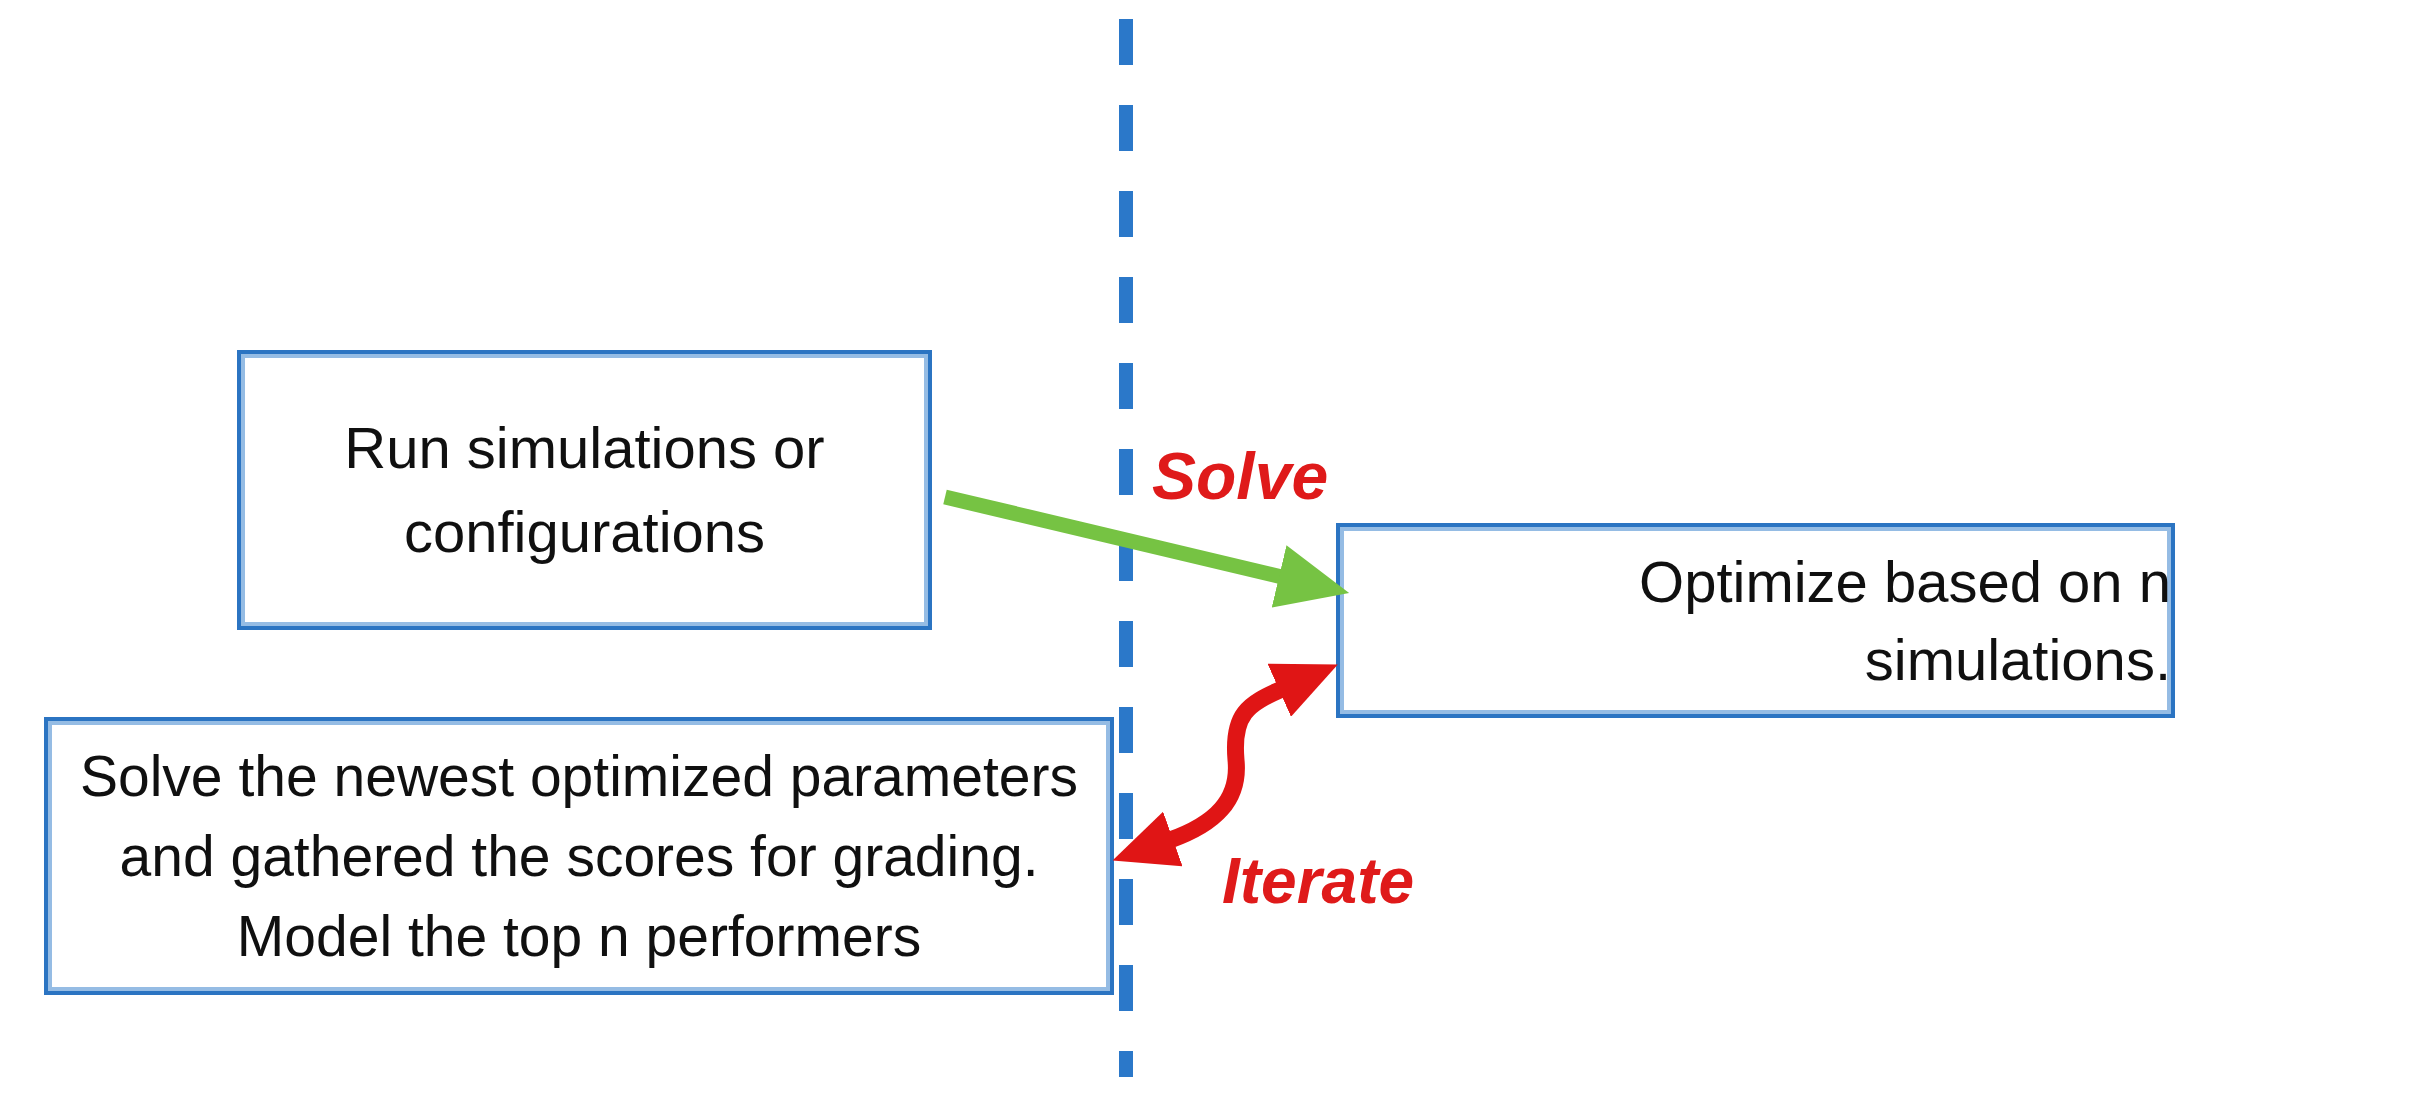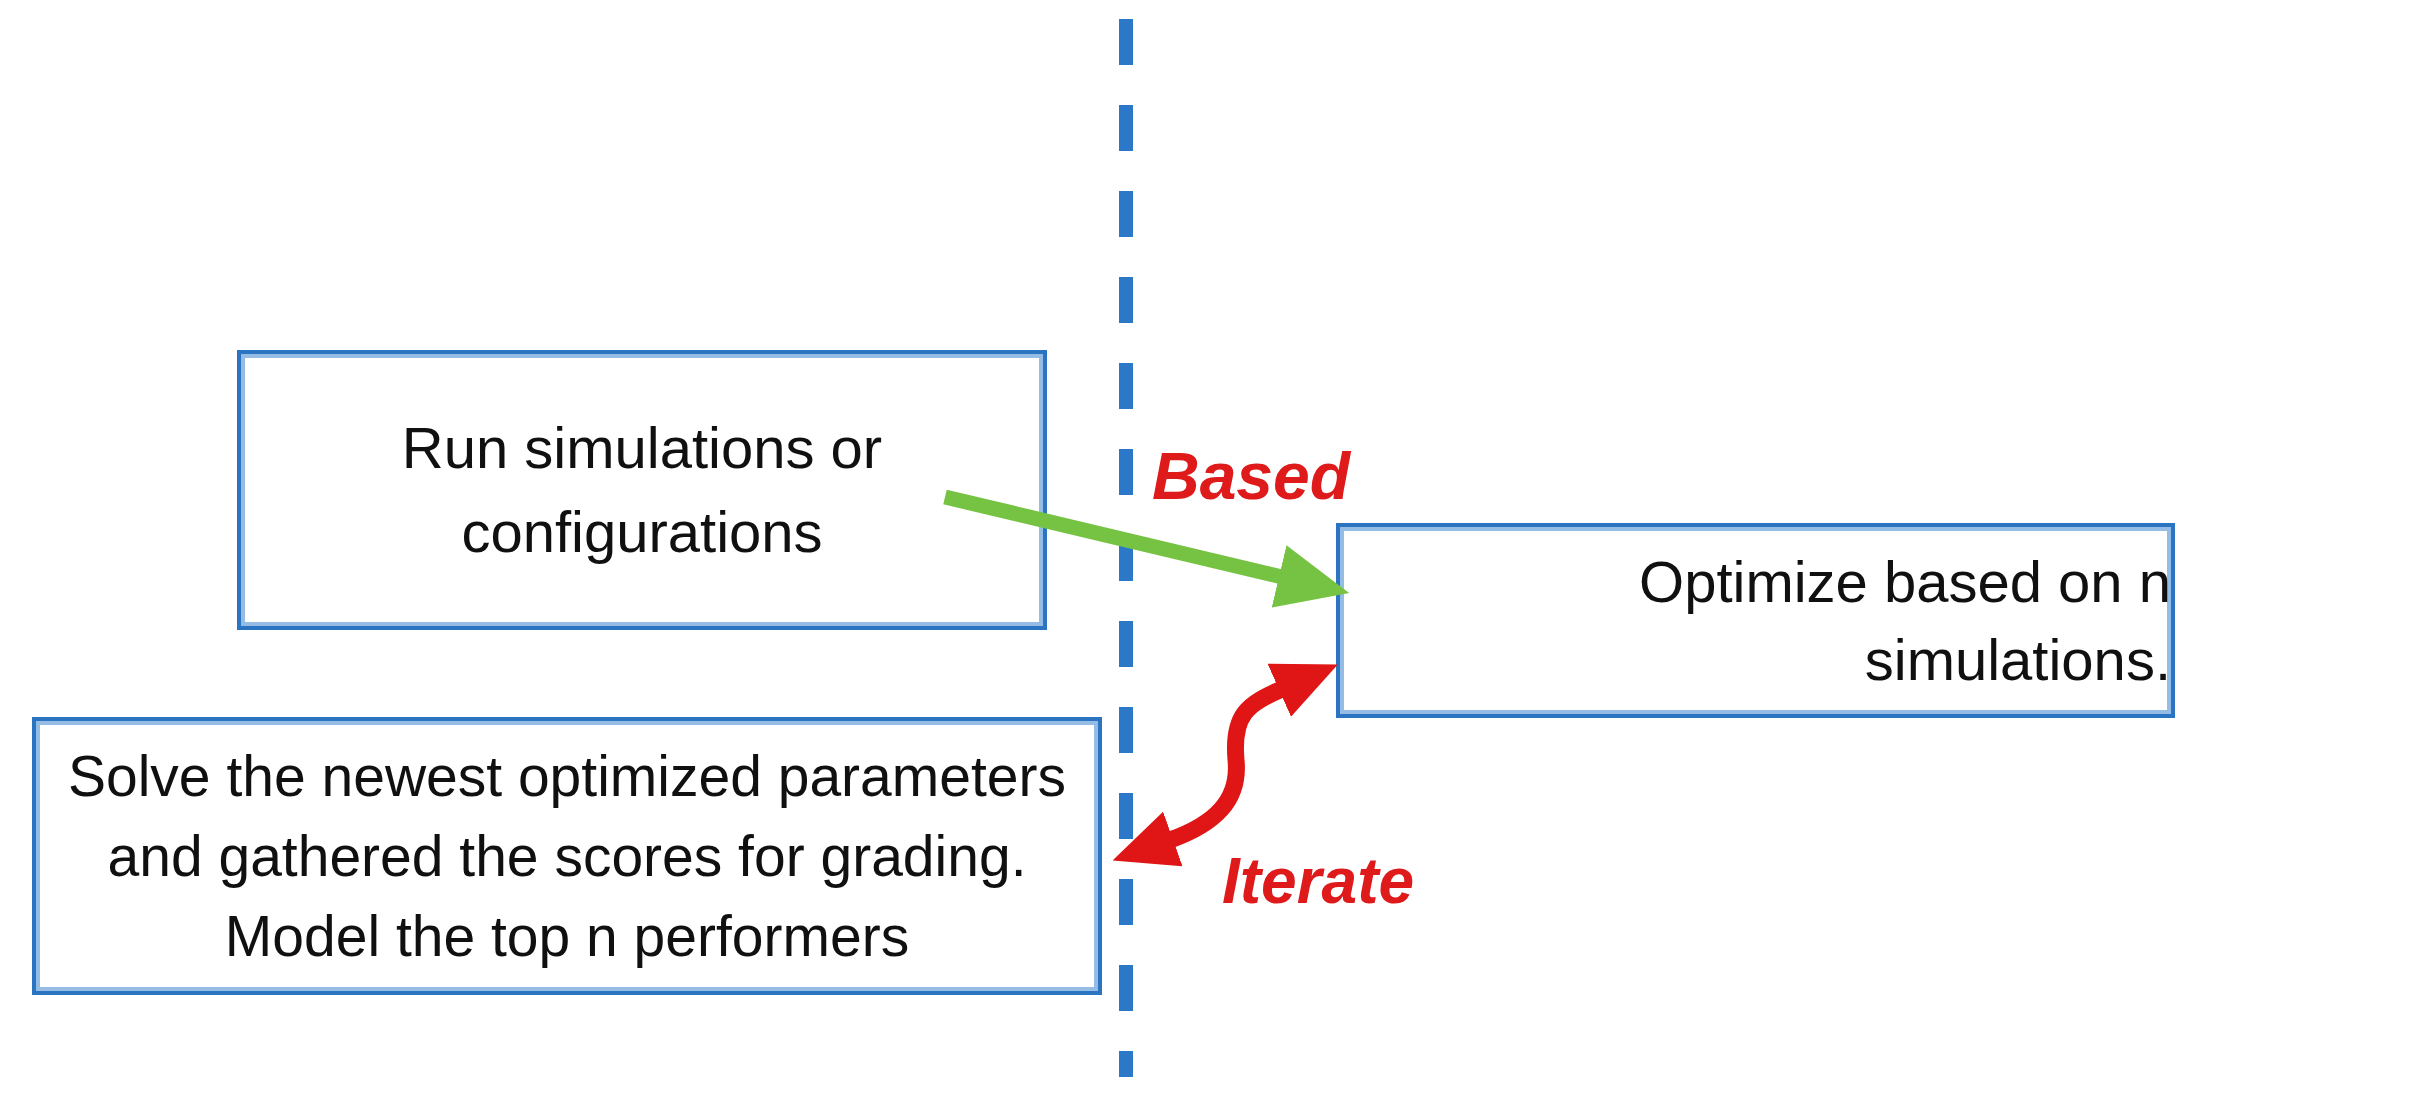--- a/index.html
+++ b/index.html
@@ -67,23 +67,23 @@
     border: 4px solid var(--blue-border);
     box-shadow: inset 0 0 0 4px var(--blue-border-inner);
     display: flex;
     flex-direction: column;
     justify-content: center;
     align-items: center;
     text-align: center;
   }
   .pbox .bline { white-space: nowrap; color: var(--text); }
 
-  #box-run    { left: 237px;  top: 350px; width: 810px;  height: 280px; }
+  #box-run    { left: 237px;  top: 350px; width: 695px;  height: 280px; }
   #box-run .bline      { font-size: 58px; line-height: 84px; }
-  #box-solve  { left: 32px;   top: 717px; width: 1070px; height: 278px; }
+  #box-solve  { left: 44px;   top: 717px; width: 1070px; height: 278px; }
   #box-solve .bline    { font-size: 57px; line-height: 80px; }
   #box-optimize { left: 1336px; top: 523px; width: 839px; height: 195px; align-items: flex-end; }
   #box-optimize .bline { font-size: 58px; line-height: 78px; }
 
   
   svg.overlay {
     position: absolute;
     left: 0; top: 0;
     width: 2422px;
     height: 1094px;
@@ -141,16 +141,16 @@
       <marker id="redHeadStart" markerUnits="userSpaceOnUse" markerWidth="64" markerHeight="58" refX="3" refY="29" orient="auto-start-reverse">
         <polygon class="red-fill" points="0,0 64,29 0,58"></polygon>
       </marker>
     </defs>
 
     <path class="green-stroke" stroke-width="15" d="M 945 497 L 1282 577" marker-end="url(#greenHead)"></path>
 
     <path class="red-stroke" stroke-width="17" d="M 1170 840 C 1215 824 1240 800 1236 760 C 1232 714 1248 704 1282 689" marker-start="url(#redHeadStart)" marker-end="url(#redHeadEnd)"></path>
   </svg>
 
-  <div class="arrow-label" id="start-label">Based</div>
+  <div class="arrow-label" id="start-label">Solve</div>
   <div class="arrow-label" id="iterate-label">Iterate</div>
 
 </div>
 
 </body></html>

